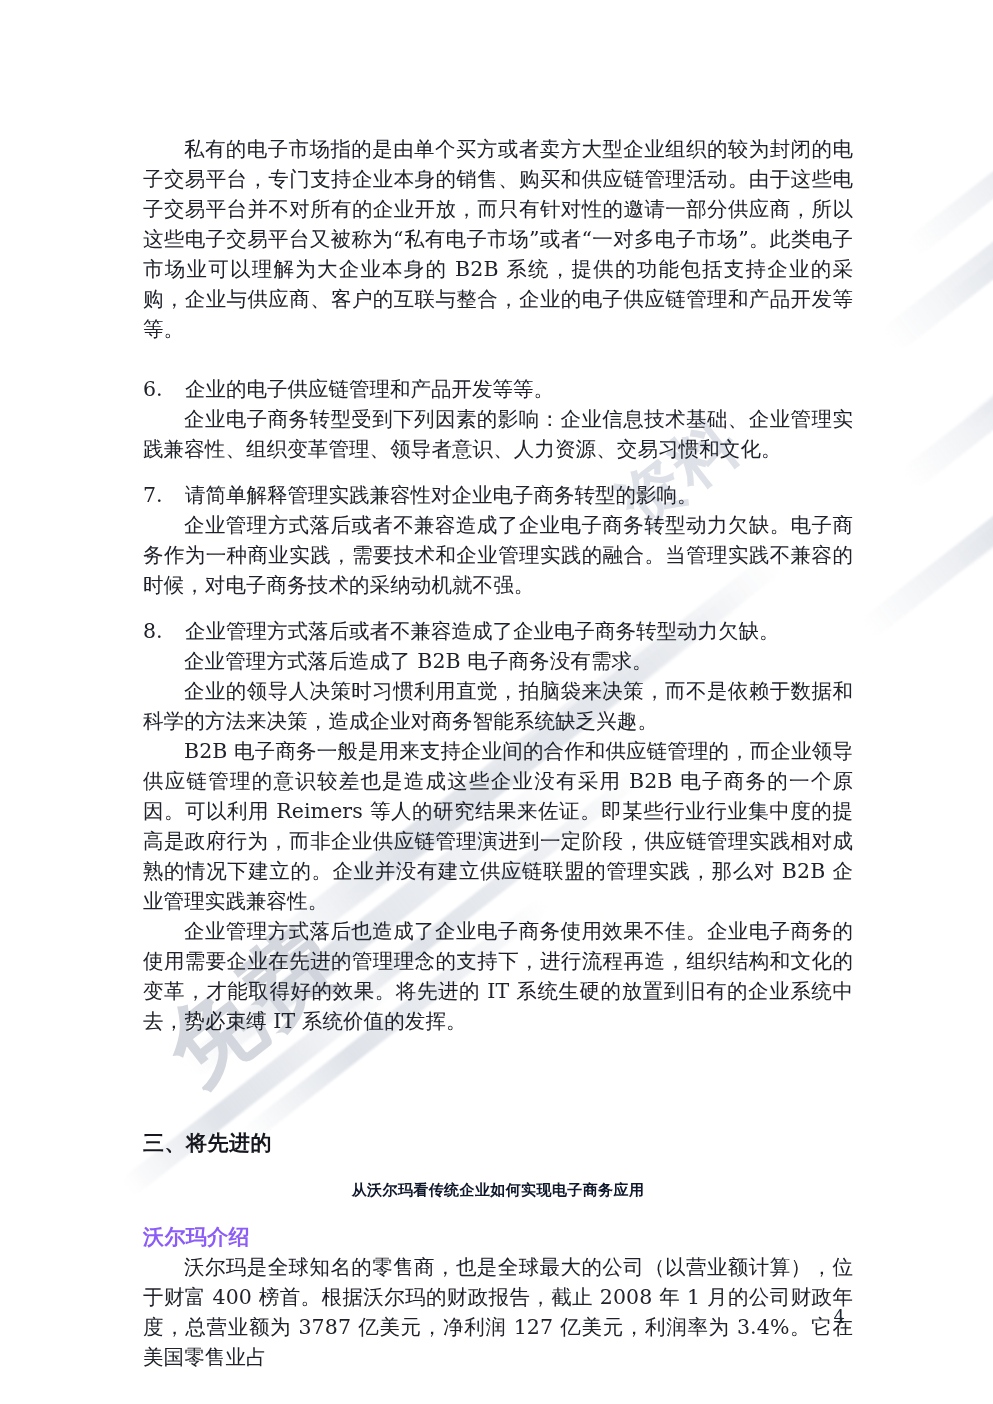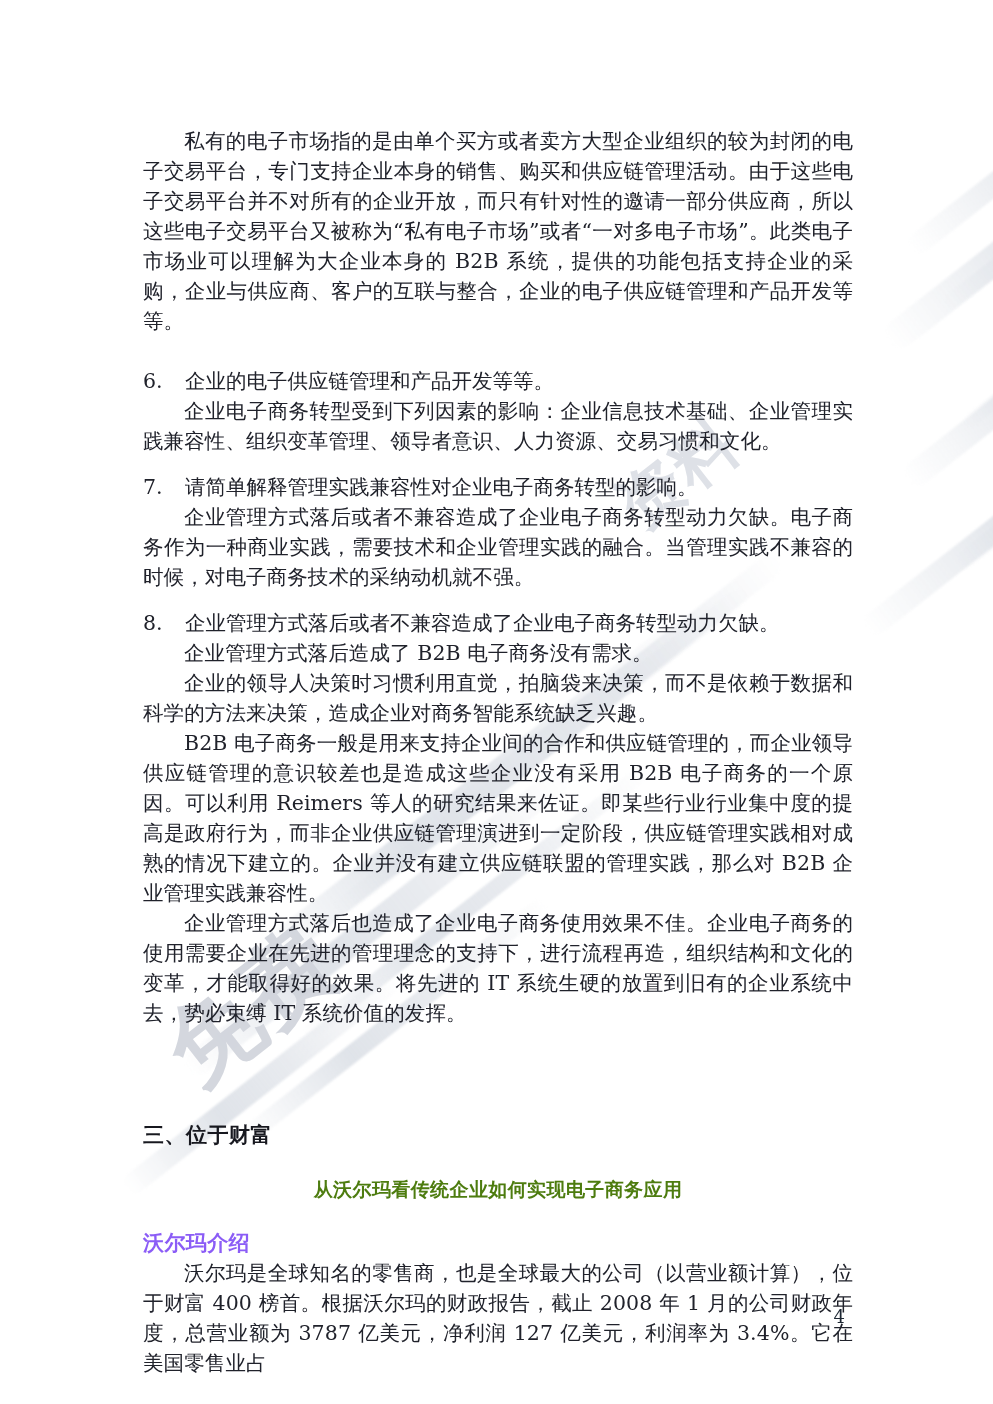--- a/index.html
+++ b/index.html
@@ -48,21 +48,21 @@
     transform: rotate(-38deg);
     transform-origin: left top;
     white-space: nowrap;
     user-select: none;
   }
 
   
   .content {
     position: absolute;
     left: 143px;
-    top: 8px;
+    top: 16px;
     width: 710px;
     z-index: 2;
   }
   .para {
     font-size: 20.5px;
     line-height: 30px;
     color: #20222b;
     text-align: justify;
     text-justify: inter-ideograph;
     margin: 0;
@@ -95,27 +95,27 @@
   .sec-heading {
     font-size: 21px;
     line-height: 30px;
     font-weight: 700;
     color: #17181f;
     font-family: "DejaVu Sans", "Liberation Sans", sans-serif;
     margin: 0;
     letter-spacing: 0.5px;
   }
   .case-title {
-    font-size: 19px;
-    line-height: 30px;
-    font-weight: 700;
-    color: #4d7c0f;
+    font-size: 15px;
+    line-height: 30px;
+    font-weight: 700;
+    color: #0f172a;
     font-family: "DejaVu Sans", "Liberation Sans", sans-serif;
     text-align: center;
-    margin: 8px;
+    margin: 1px;
     letter-spacing: 0.4px;
   }
   .sub-heading {
     font-size: 21px;
     line-height: 30px;
     font-weight: 700;
     color: #8b5cf6;
     font-family: "DejaVu Sans", "Liberation Sans", sans-serif;
     margin: 0;
     letter-spacing: 0.4px;
@@ -185,21 +185,21 @@
       <span class="qnum">8.</span>
       <span class="qtext">企业管理方式落后或者不兼容造成了企业电子商务转型动力欠缺。</span>
     </div>
     <p class="para indent">企业管理方式落后造成了 B2B 电子商务没有需求。</p>
     <p class="para indent">企业的领导人决策时习惯利用直觉，拍脑袋来决策，而不是依赖于数据和科学的方法来决策，造成企业对商务智能系统缺乏兴趣。</p>
     <p class="para indent">B2B 电子商务一般是用来支持企业间的合作和供应链管理的，而企业领导供应链管理的意识较差也是造成这些企业没有采用 B2B 电子商务的一个原因。可以利用 Reimers 等人的研究结果来佐证。即某些行业行业集中度的提高是政府行为，而非企业供应链管理演进到一定阶段，供应链管理实践相对成熟的情况下建立的。企业并没有建立供应链联盟的管理实践，那么对 B2B 企业管理实践兼容性。</p>
     <p class="para indent">企业管理方式落后也造成了企业电子商务使用效果不佳。企业电子商务的使用需要企业在先进的管理理念的支持下，进行流程再造，组织结构和文化的变革，才能取得好的效果。将先进的 IT 系统生硬的放置到旧有的企业系统中去，势必束缚 IT 系统价值的发挥。</p>
 
     <div class="spacer-lg"></div>
 
-    <h2 class="sec-heading">三、位于财富</h2>
+    <h2 class="sec-heading">三、将先进的</h2>
 
     <div class="spacer-sm"></div>
 
     <h3 class="case-title">从沃尔玛看传统企业如何实现电子商务应用</h3>
 
     <div class="spacer-sm"></div>
 
     <h4 class="sub-heading">沃尔玛介绍</h4>
 
     <p class="para indent">沃尔玛是全球知名的零售商，也是全球最大的公司（以营业额计算），位于财富 400 榜首。根据沃尔玛的财政报告，截止 2008 年 1 月的公司财政年度，总营业额为 3787 亿美元，净利润 127 亿美元，利润率为 3.4%。它在美国零售业占</p>

